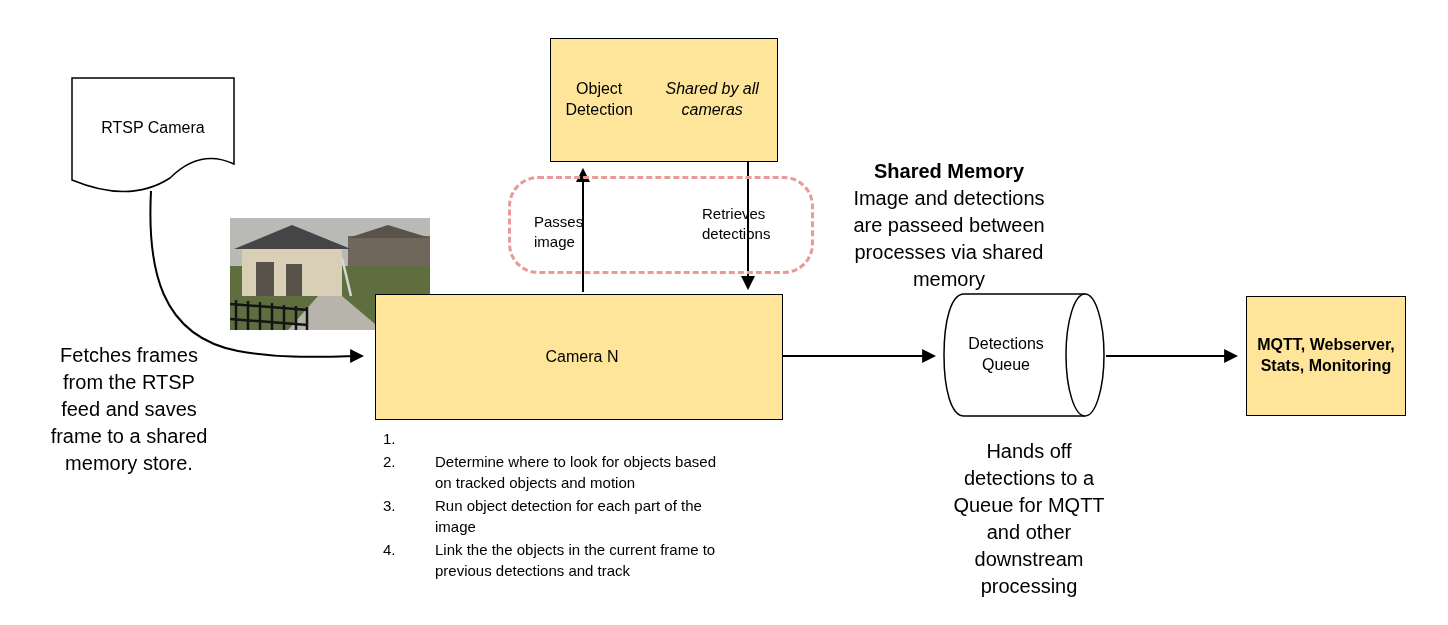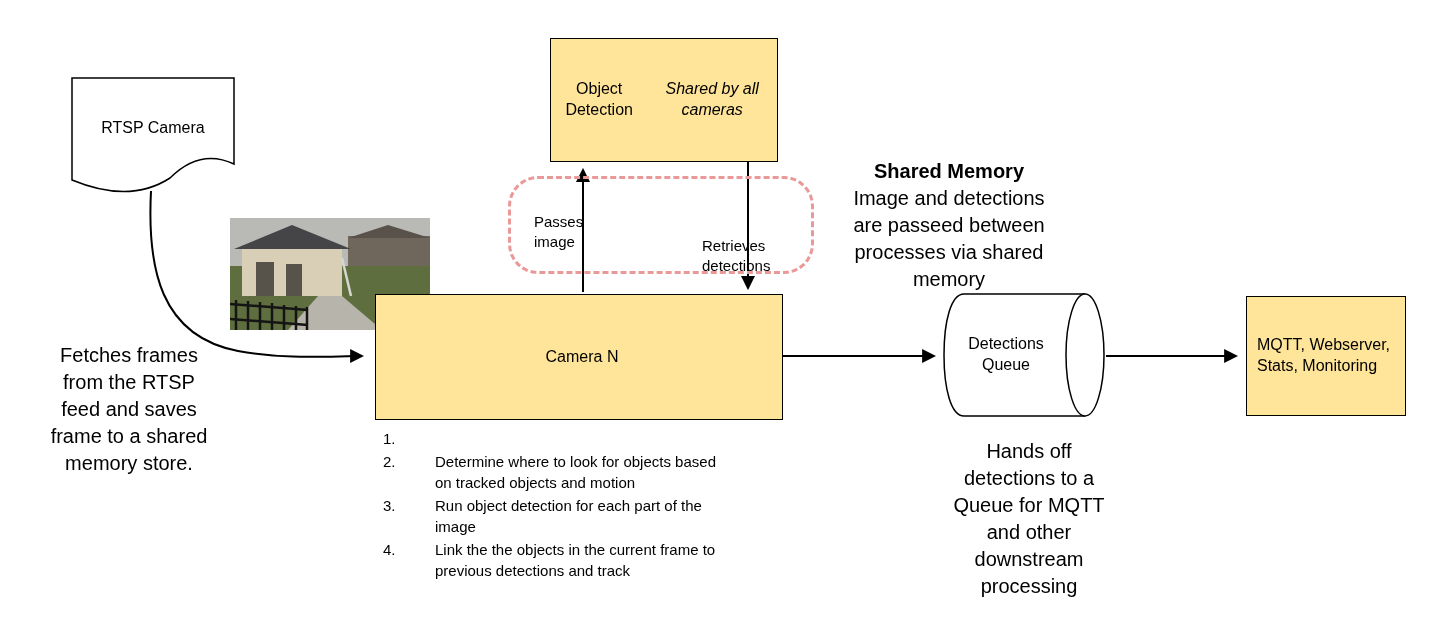--- a/index.html
+++ b/index.html
@@ -87,21 +87,21 @@
   </div>
 
   <div class="abs box" style="left:550px;top:38px;width:226px;height:122px;">
     <div>Object Detection</div>
     <div class="italic">Shared by all cameras</div>
   </div>
 
   <div class="abs dashed-region" style="left:508px;top:176px;width:300px;height:92px;"></div>
 
   <div class="abs small-label" style="left:534px;top:212px;width:52px;">Passes image</div>
-  <div class="abs small-label" style="left:702px;top:204px;width:82px;margin-top:32px;">Retrieves detections</div>
+  <div class="abs small-label" style="left:702px;top:204px;width:82px;">Retrieves detections</div>
 
   <div class="abs note" style="left:845px;top:158px;width:208px;">
     <div class="bold">Shared Memory</div>
     <div>Image and detections are passeed between processes via shared memory</div>
   </div>
 
   <div class="abs box" style="left:375px;top:294px;width:400px;height:124px;padding-left:6px;">
     <div>Camera N</div>
   </div>
 
@@ -123,16 +123,16 @@
       <span>4.</span>
       <span>Link the the objects in the current frame to previous detections and track</span>
     </div>
   </div>
 
   <div class="abs label centered-text" style="left:950px;top:328px;width:112px;height:54px;">Detections Queue</div>
 
   <div class="abs note" style="left:943px;top:438px;width:172px;">Hands off detections to a Queue for MQTT and other downstream processing</div>
 
   <div class="abs box" style="left:1246px;top:296px;width:158px;height:118px;">
-    <div style="text-align:left;padding:0 10px;">MQTT, Webserver, Stats, Monitoring</div>
+    <div style="text-align:center;padding:0 10px;font-weight:bold;">MQTT, Webserver, Stats, Monitoring</div>
   </div>
 
 </div>
 
 </body></html>

